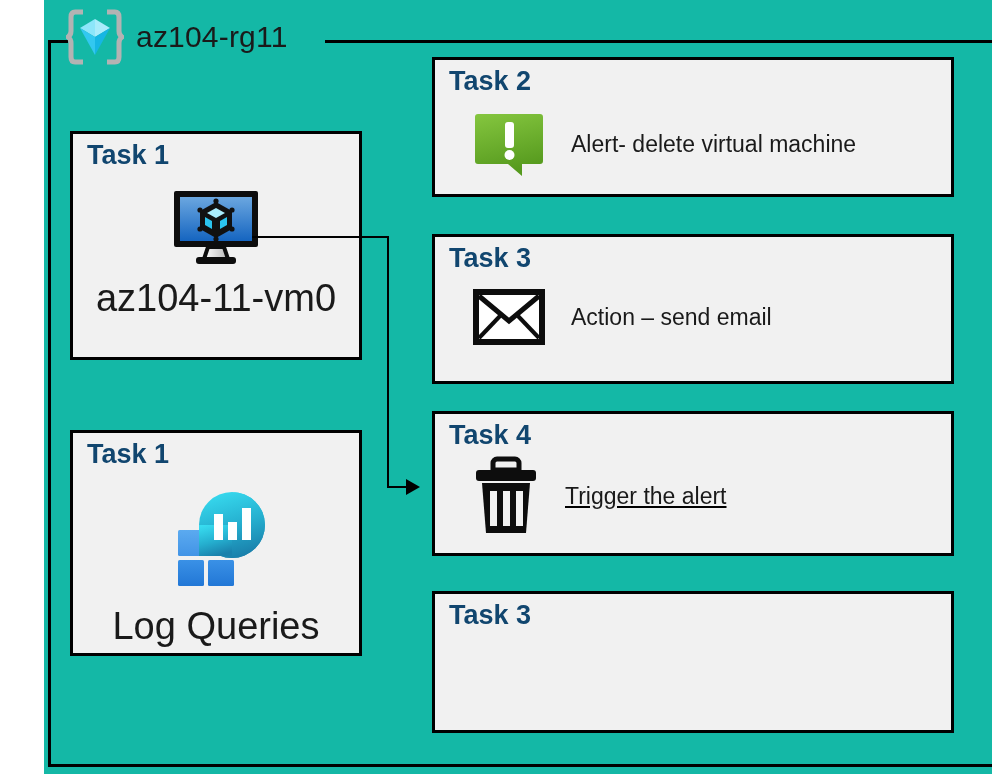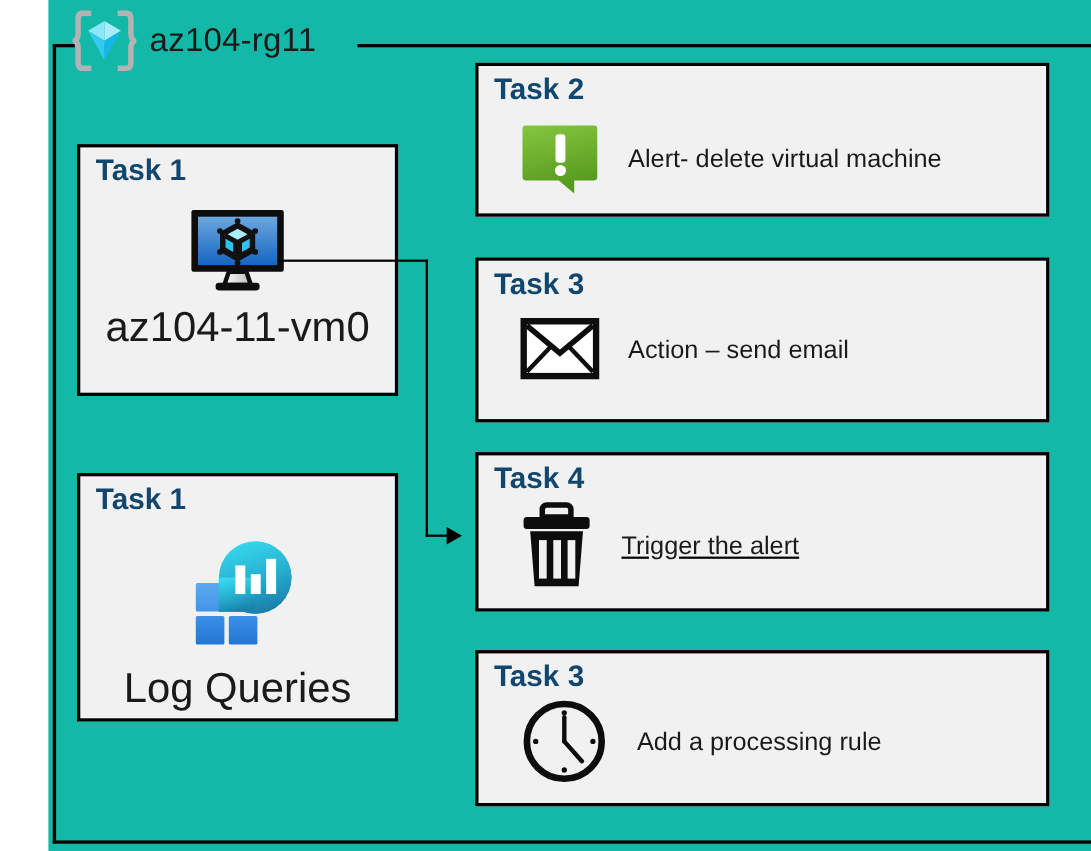--- a/index.html
+++ b/index.html
@@ -312,34 +312,20 @@
         <rect x="17" y="35" width="7" height="35" fill="#f1f1f1"></rect>
         <rect x="30" y="35" width="7" height="35" fill="#f1f1f1"></rect>
         <rect x="43" y="35" width="7" height="35" fill="#f1f1f1"></rect>
       </svg>
       <div class="label">Trigger the alert</div>
     </div>
   </div>
 
   <div class="card card-right" id="card-task5">
     <div class="card-title">Task 3</div>
-    <div class="row">
-      <svg width="80" height="80" viewBox="0 0 80 80">
-        <circle cx="40" cy="40" r="34" fill="none" stroke="#0d0d0d" stroke-width="6"></circle>
-
-        <circle cx="40" cy="14" r="2.4" fill="#0d0d0d"></circle>
-        <circle cx="66" cy="40" r="2.4" fill="#0d0d0d"></circle>
-        <circle cx="40" cy="66" r="2.4" fill="#0d0d0d"></circle>
-        <circle cx="14" cy="40" r="2.4" fill="#0d0d0d"></circle>
-
-        <path d="M40 40 L40 18" fill="none" stroke="#0d0d0d" stroke-width="4" stroke-linecap="round"></path>
-        <path d="M40 40 L56 58" fill="none" stroke="#0d0d0d" stroke-width="4" stroke-linecap="round"></path>
-      </svg>
-      <div class="label">Add a processing rule</div>
-    </div>
   </div>
 
   <div class="conn conn-h1"></div>
   <div class="conn conn-v"></div>
   <div class="conn conn-h2"></div>
   <div class="conn-arrow"></div>
 
 </div>
 
 </body></html>

